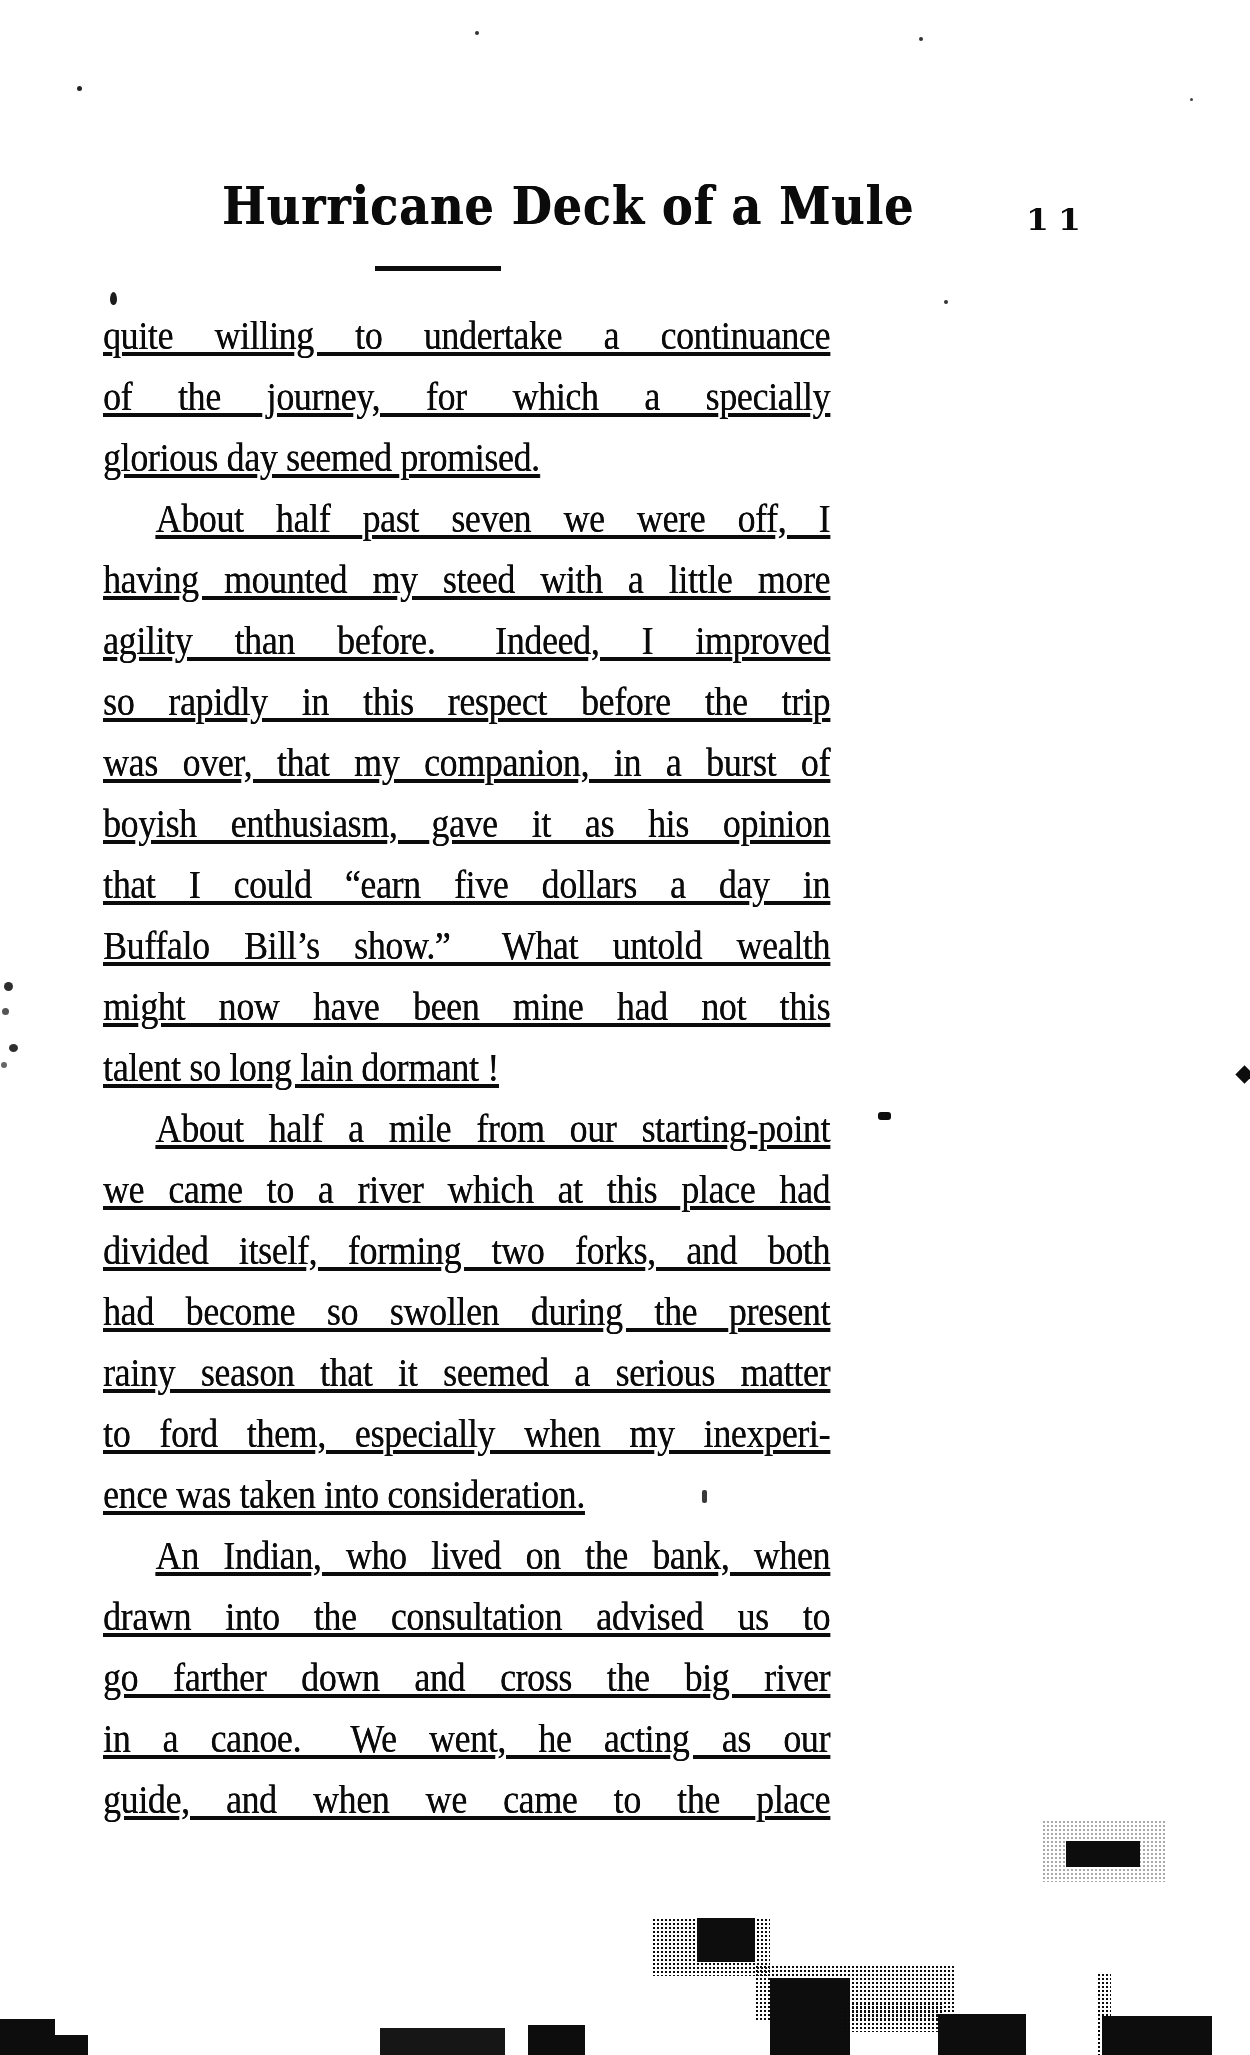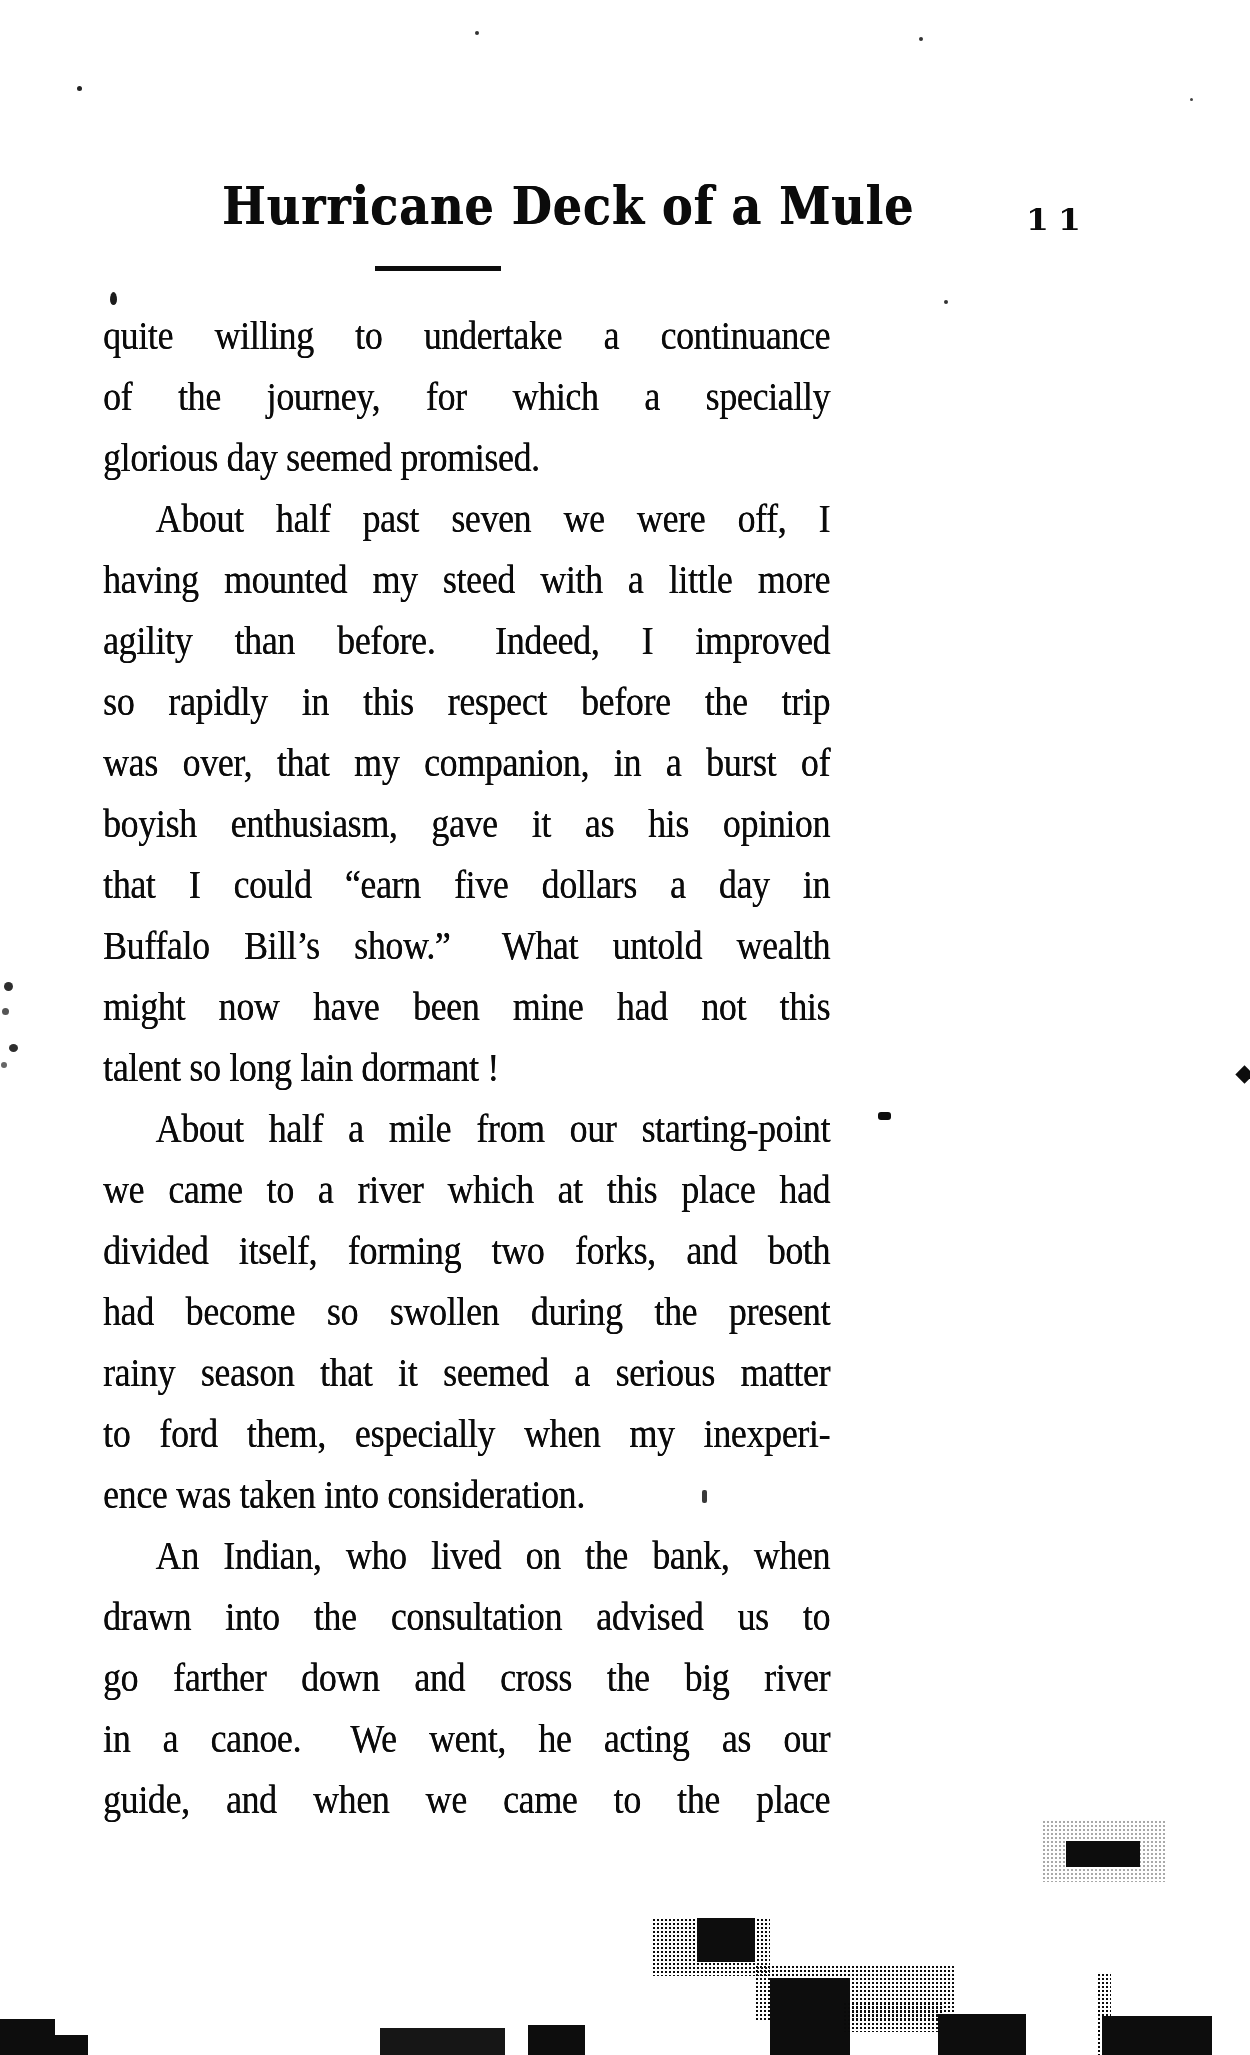--- a/index.html
+++ b/index.html
@@ -40,20 +40,21 @@
     left: 375px; top: 266px;
     width: 126px; height: 5px;
     background: #0d0d0d;
   }
 
   
   .textblock {
     position: absolute;
     left: 103px; top: 305px;
     width: 727px;
+    text-decoration: underline;
   }
   .textline {
     width: 830px;                 
     transform: scaleX(0.876);
     transform-origin: 0 50%;
     height: 61px;
     line-height: 61px;
     font-size: 41px;
     letter-spacing: -0.4px;
     text-align: justify;

